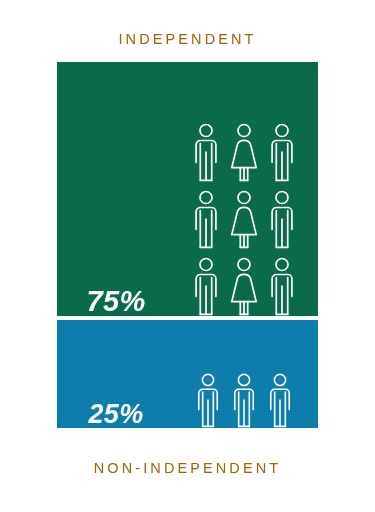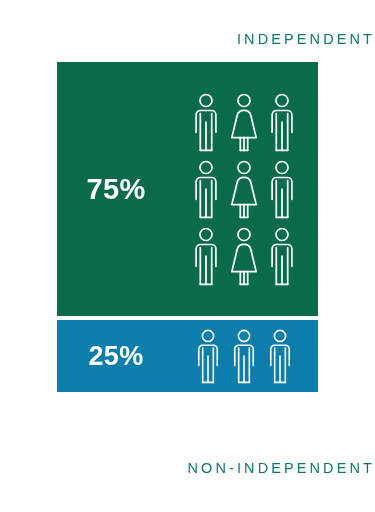--- a/index.html
+++ b/index.html
@@ -17,48 +17,49 @@
     width: 375px;
     height: 512px;
     background: #ffffff;
   }
 
   
   .caption {
     position: absolute;
     left: 0;
     width: 375px;
-    text-align: right;
+    text-align: center;
     font-size: 14.5px;
     font-weight: 400;
     letter-spacing: 3.1px;
-    color: #0f766e;
+    color: #a16207;
     white-space: nowrap;
   }
   .caption-top    { top: 31px; }
   .caption-bottom { top: 460px; }
 
   
   .block {
     position: absolute;
     left: 57px;
     width: 261px;
     display: flex;
-    align-items: center;
+    align-items: flex-end;
+    font-style: italic;
   }
 
   .block-independent {
     top: 62px;
     height: 254px;
     background: #0a6b4a;
   }
 
   .block-nonindependent {
     top: 320px;
-    height: 72px;
+    height: 108px;
     background: #0d7eab;
   }
 
   
   .pct-wrap {
     width: 118px;
     flex: 0 0 118px;
     display: flex;
     align-items: center;
     justify-content: center;

